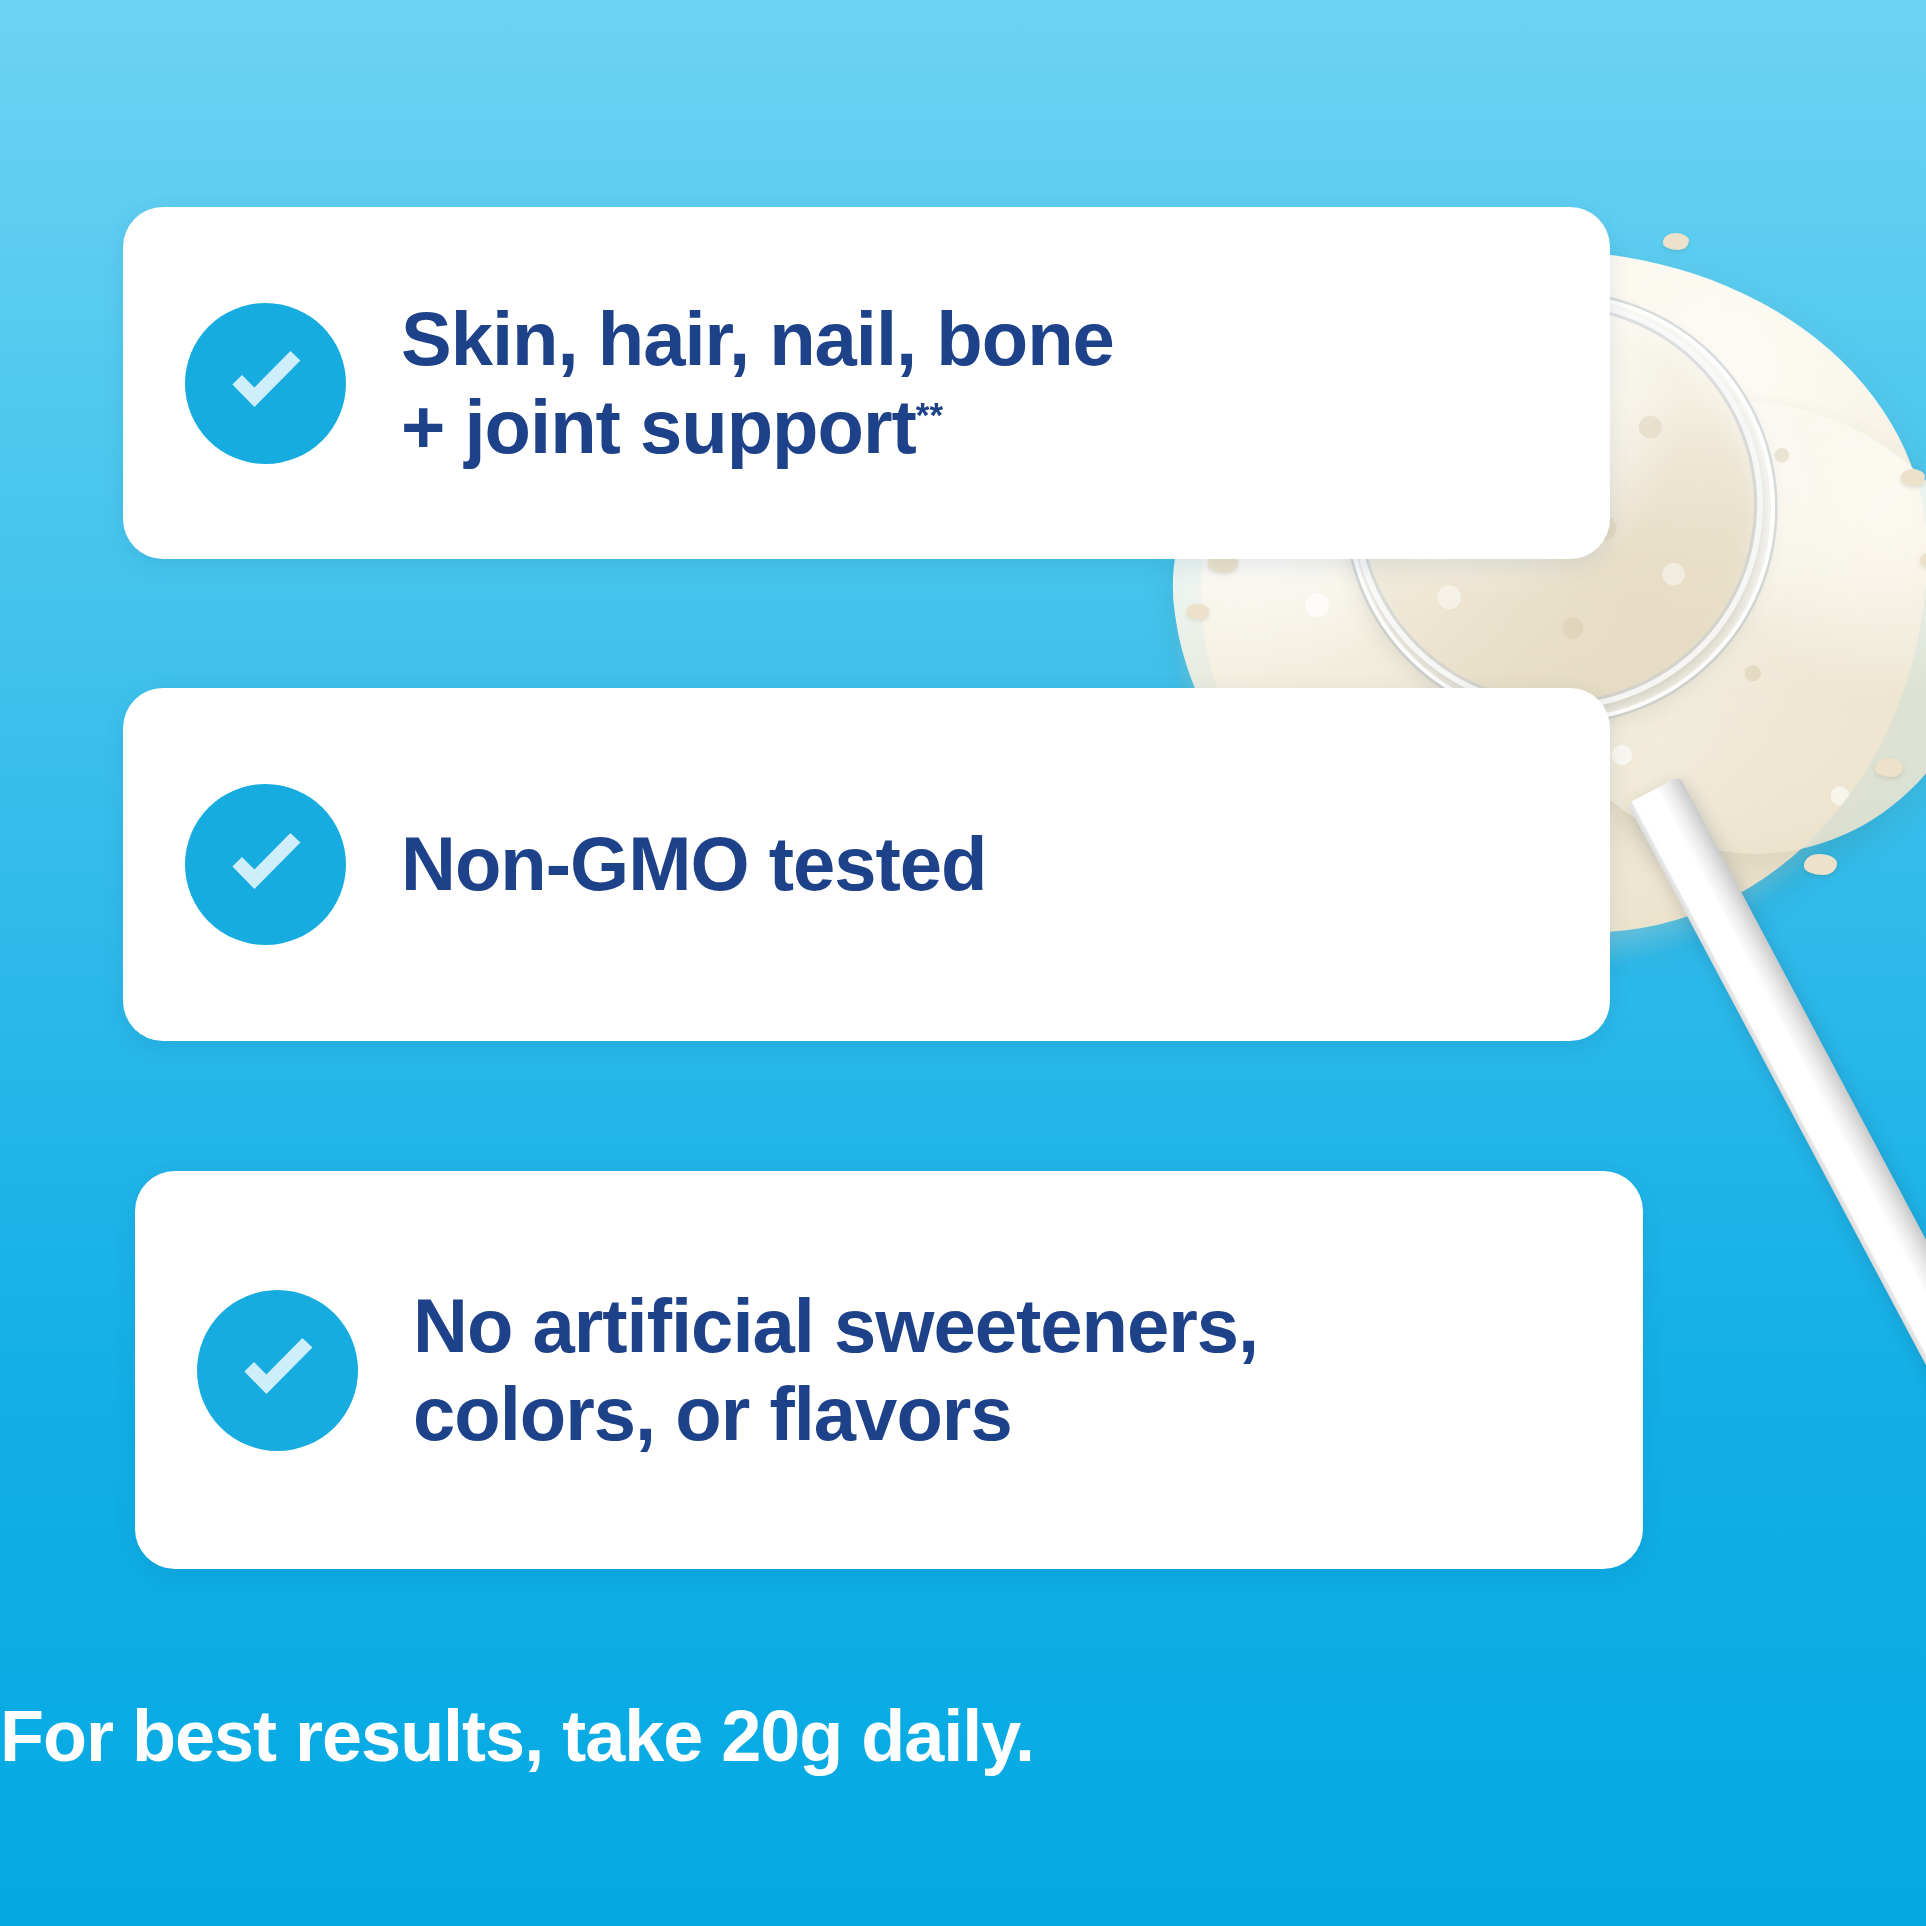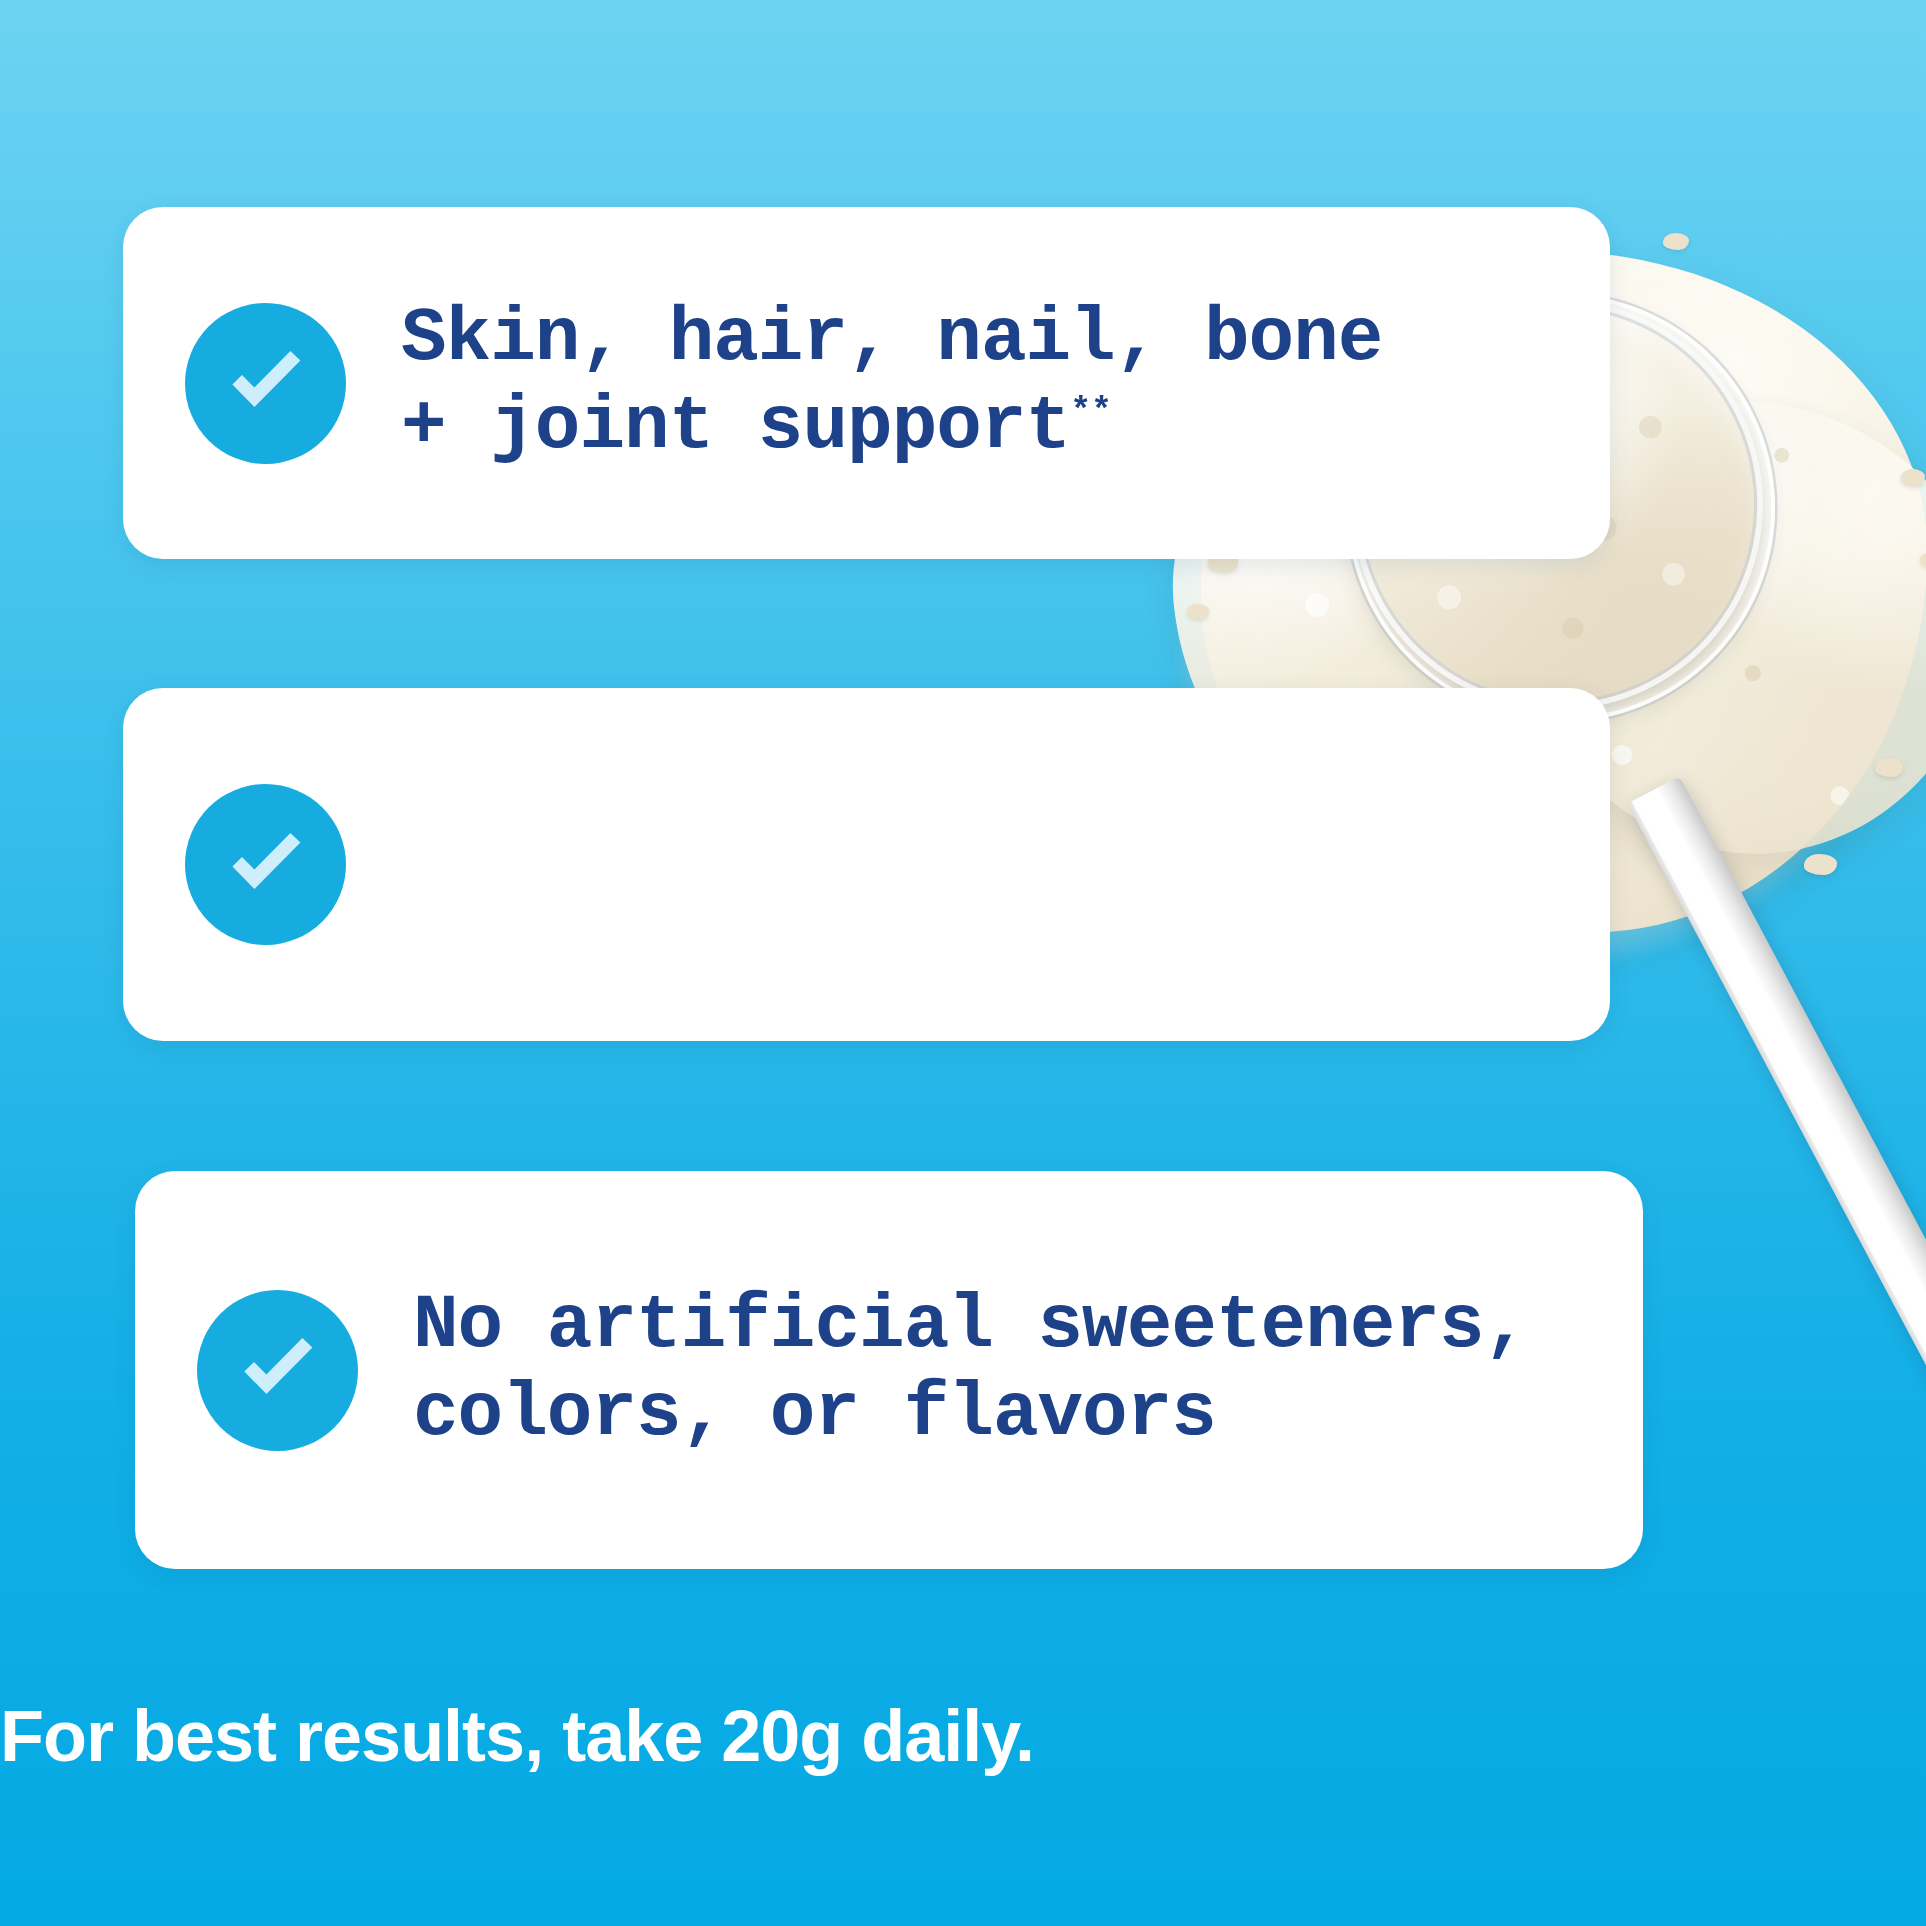--- a/index.html
+++ b/index.html
@@ -109,21 +109,20 @@
     position:absolute;left:172px;top:101px;width:420px;height:420px;border-radius:50%;
     border:4.5px solid rgba(255,255,255,.9);
     box-shadow:0 0 0 2.6px rgba(176,186,194,.45), inset 0 0 15.4px rgba(255,255,255,.7);
   }
 
   
   .card{
     position:absolute;background:#ffffff;border-radius:40px;
     display:flex;align-items:center;
     box-shadow:0 6.4px 22px rgba(10,70,110,.10);
-    font-family:Liberation Mono, monospace;
   }
   #card-1{left:123px;top:207px;width:1487px;height:352px;}
   #card-2{left:123px;top:688px;width:1487px;height:353px;}
   #card-3{left:135px;top:1171px;width:1508px;height:398px;}
 
   .check{
     flex:0 0 auto;width:161px;height:161px;border-radius:50%;
     background:#16ACE0;margin-left:62px;margin-right:55px;
     display:flex;align-items:center;justify-content:center;
   }
@@ -184,20 +183,21 @@
     <div class="card-text"><span>Skin, hair, nail, bone
 + joint support</span><sup>**</sup></div>
   </div>
 
   <div class="card" id="card-2">
     <div class="check">
       <svg viewBox="0 0 24 24" aria-hidden="true">
           <path d="M3.6 12.4 L9.1 18 L20.6 6.4 L18.1 4 L9.1 13.1 L6.0 10.0 Z" fill="#CDEEFA"></path>
         </svg>
     </div>
+    <div class="card-text"><span>Non-GMO tested</span><sup></sup></div>
   </div>
 
   <div class="card" id="card-3">
     <div class="check">
       <svg viewBox="0 0 24 24" aria-hidden="true">
           <path d="M3.6 12.4 L9.1 18 L20.6 6.4 L18.1 4 L9.1 13.1 L6.0 10.0 Z" fill="#CDEEFA"></path>
         </svg>
     </div>
     <div class="card-text"><span>No artificial sweeteners,
 colors, or flavors</span><sup></sup></div>

